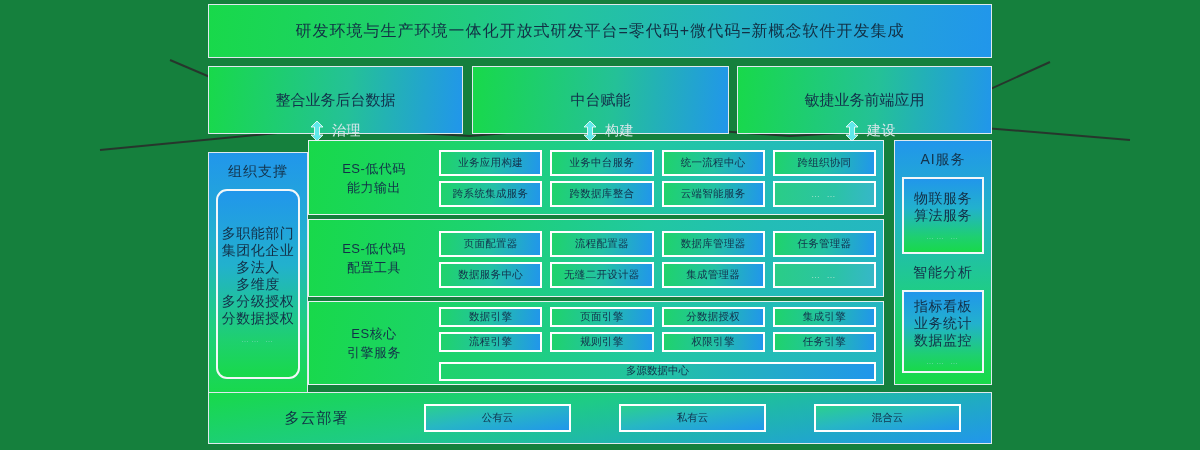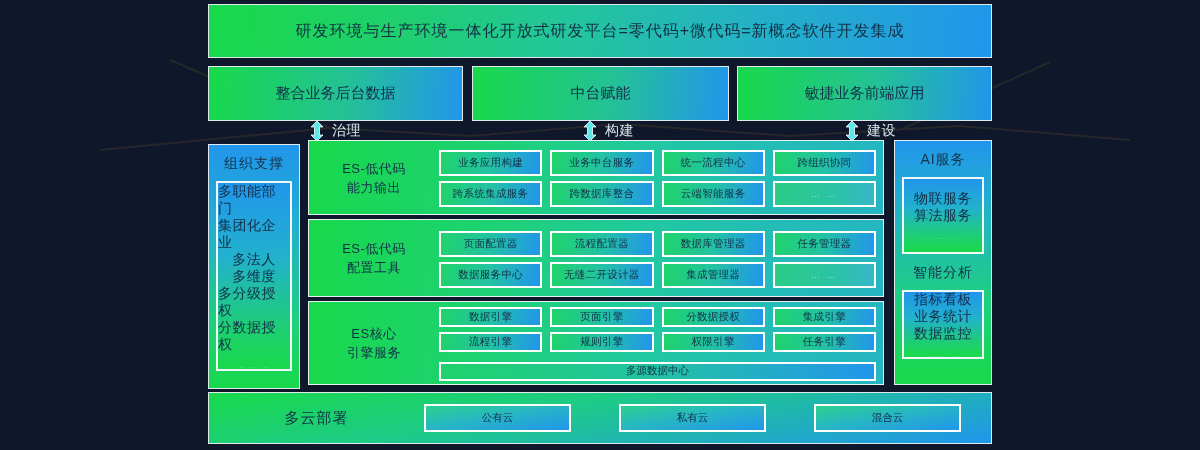--- a/index.html
+++ b/index.html
@@ -12,21 +12,21 @@
     height: 450px;
     overflow: hidden;
     font-family: "Liberation Sans", "DejaVu Sans", sans-serif;
     color: #12304a;
   }
 
   #stage {
     position: relative;
     width: 1200px;
     height: 450px;
-    background: #0f172a;
+    background: #15803d;
   }
 
   
   #streaks {
     position: absolute;
     left: 0; top: 0;
     width: 1200px; height: 450px;
     pointer-events: none;
     z-index: 0;
   }
@@ -51,21 +51,21 @@
   }
   .banner-text {
     font-size: 16px;
     letter-spacing: 1px;
     color: #123045;
   }
 
   .tier2 {
     position: absolute;
     top: 66px;
-    height: 55px;
+    height: 68px;
     display: flex;
     align-items: center;
     justify-content: center;
     z-index: 2;
     font-size: 15px;
   }
   .tier2.b1 { left: 208px;  width: 255px; background: linear-gradient(95deg,#18d94a 0%,#24c197 55%,#2196eb 100%); }
   .tier2.b2 { left: 472px;  width: 257px; background: linear-gradient(95deg,#18d94a 0%,#24c197 55%,#2196eb 100%); }
   .tier2.b3 { left: 737px;  width: 255px; background: linear-gradient(95deg,#18d94a 0%,#24c197 55%,#2196eb 100%); }
   .tier2 { border: 1px solid #dfe9ee; box-sizing: border-box; }
@@ -95,22 +95,22 @@
     position: absolute;
     left: 208px;
     top: 140px;
     width: 784px;
     height: 245px;
     z-index: 2;
   }
 
   .colLeft {
     position: absolute;
-    left: 0; top: 4px;
-    width: 92px; height: 245px;
+    left: 0; top: 12px;
+    width: 100px; height: 245px;
     background: linear-gradient(180deg, #2196eb 0%, #23b0cf 35%, #1fcf7e 72%, #18d94a 100%);
     border: 1px solid #dfe9ee;
     box-sizing: border-box;
   }
   .colRight {
     position: absolute;
     right: 0; top: 0;
     width: 98px; height: 245px;
     background: linear-gradient(180deg, #2196eb 0%, #22b4c6 30%, #1fcf80 65%, #18d94a 100%);
     border: 1px solid #dfe9ee;
@@ -146,23 +146,23 @@
     line-height: 17px;
     letter-spacing: .5px;
   }
   .innerBox .dots {
     font-size: 8px;
     color: #7fd7b6;
     letter-spacing: 2px;
     margin-top: 8px;
   }
 
-  #orgBox { height: 190px; }
+  #orgBox { height: 190px; border-radius: 11px; }
   #aiBox { height: 77px; }
-  #anaBox { height: 69px; }
+  #anaBox { height: 83px; }
 
   .section {
     position: absolute;
     left: 0;
     width: 576px;
     background: linear-gradient(100deg, #18d94a 0%, #1dd272 30%, #21c8a0 58%, #23bdb6 78%, #25b6c2 100%);
     border: 1px solid #e8f1f4;
     box-sizing: border-box;
     display: flex;
   }

